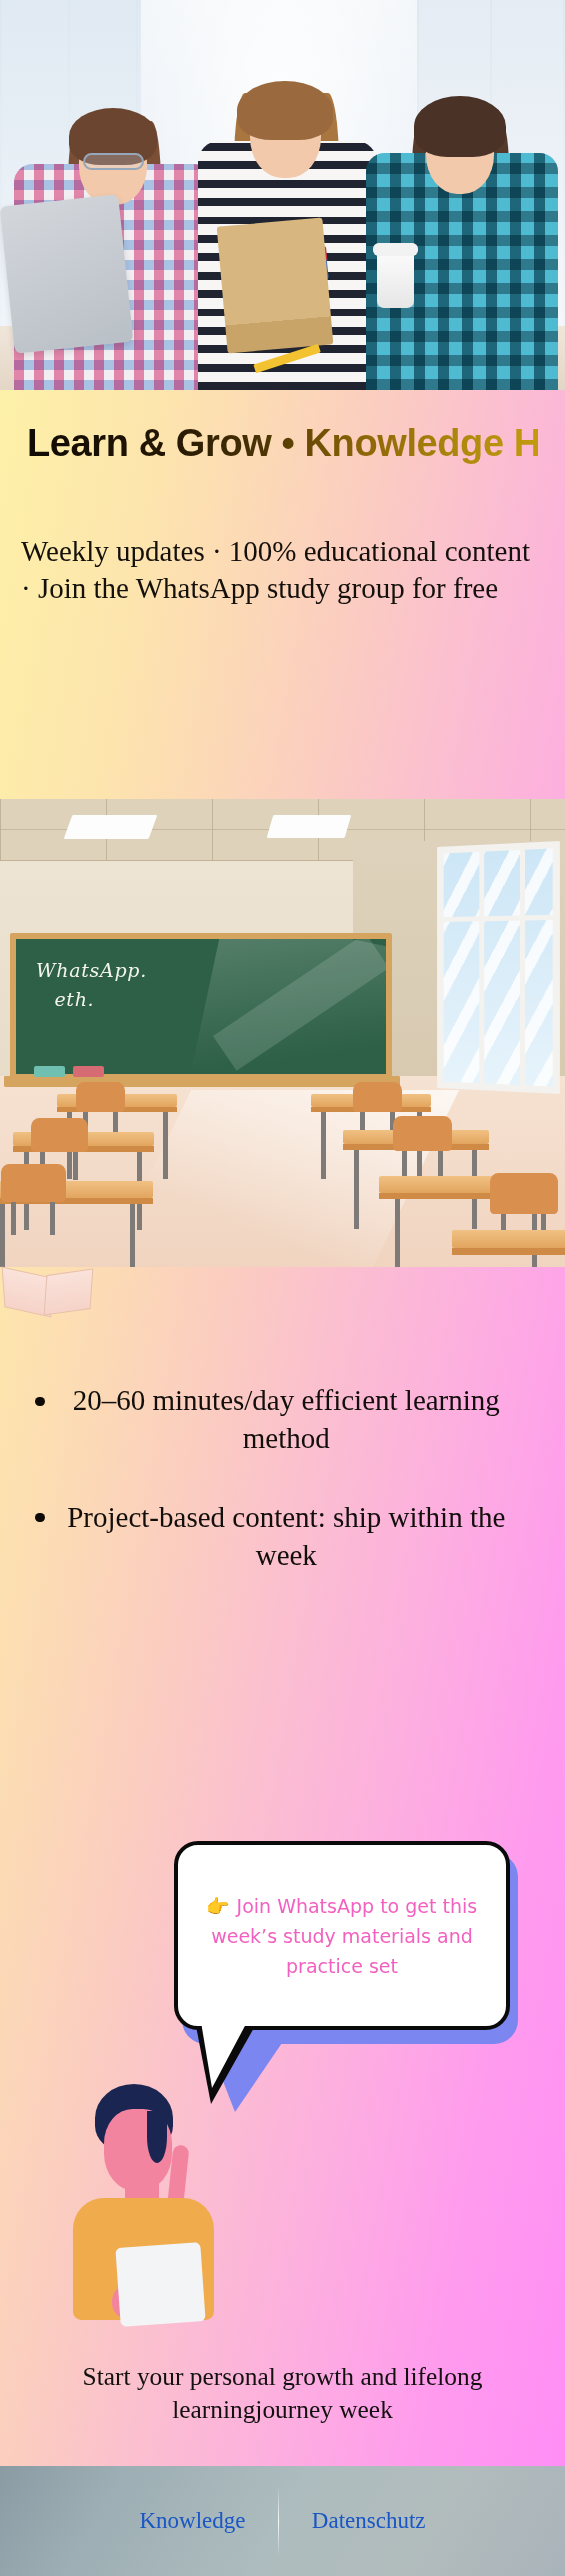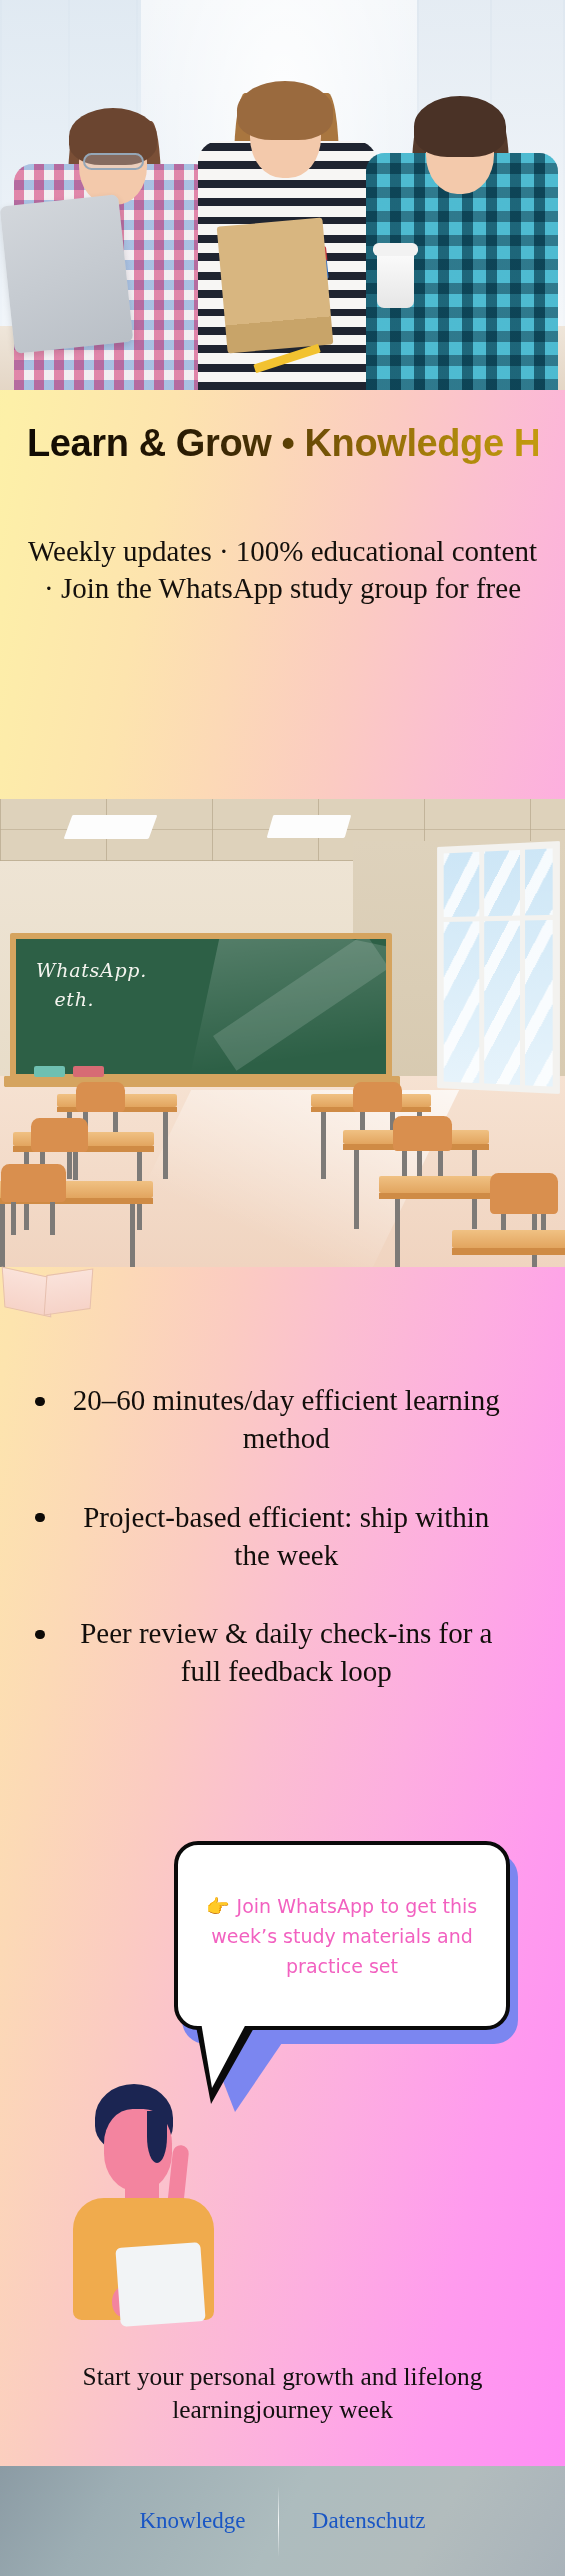--- a/index.html
+++ b/index.html
@@ -168,21 +168,20 @@
     white-space: nowrap;
     background-image: linear-gradient(90deg, #100b05 0%, #241703 28%, #4b3405 46%, #8d6607 66%, #b08a0c 86%, #c39a0f 100%);
     -webkit-background-clip: text;
     background-clip: text;
     color: transparent;
     -webkit-text-fill-color: transparent;
   }
   .subhead {
     position: absolute; left: 0; top: 533px; width: 565px;
     padding: 0 21px;
-    text-align: center;
     font-size: 29px;
     line-height: 1.28;
     color: #14100c;
   }
   .cta-wrap {
     position: absolute; left: 0; top: 698px; width: 565px;
     display: flex; justify-content: center;
   }
   .cta {
     width: 312px; height: 64px;
@@ -608,25 +607,21 @@
     <div class="pg r"></div>
   </div>
 
   <div class="bullets">
     <div class="bullet">
       <span class="dot"></span>
       <span class="txt">20–60 minutes/day efficient learning method</span>
     </div>
     <div class="bullet">
       <span class="dot"></span>
-      <span class="txt">Project-based efficient: ship within the week</span>
-    </div>
-    <div class="bullet">
-      <span class="dot"></span>
-      <span class="txt">Peer review &amp; daily check-ins for a full feedback loop</span>
+      <span class="txt">Project-based content: ship within the week</span>
     </div>
   </div>
 
   <div class="bubble-zone">
     <div class="bubble-shadow">
       <div class="tail"></div>
     </div>
     <div class="bubble-tail-outer"></div>
     <div class="bubble-tail-inner"></div>
     <div class="bubble">

